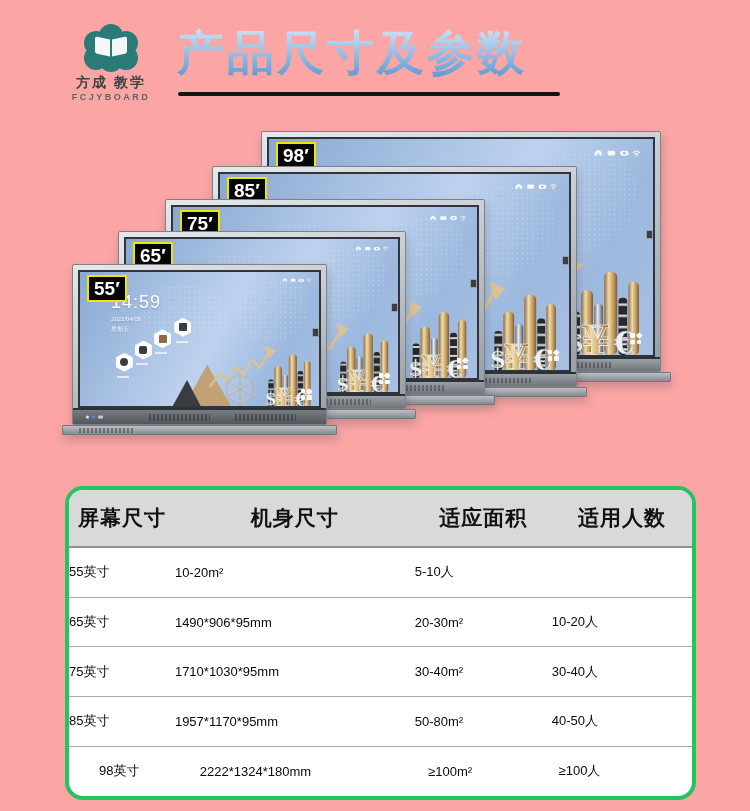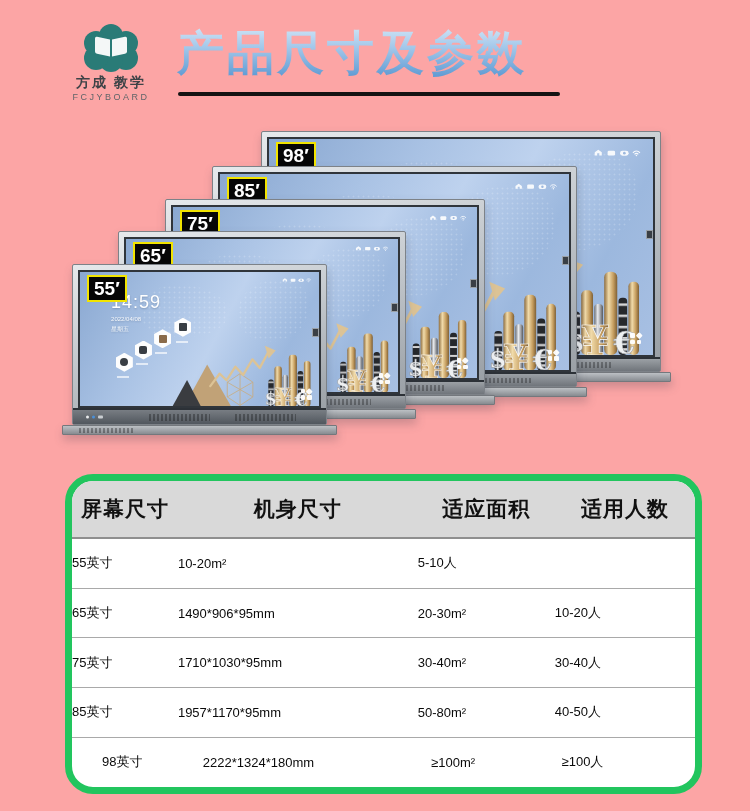--- a/index.html
+++ b/index.html
@@ -11,21 +11,21 @@
   .flower{position:relative;width:54px;height:46px;margin:0 auto;}
   .petal{position:absolute;width:24px;height:24px;border-radius:50%;background:#2a7b77;}
   .p1{left:15px;top:0;} .p2{left:30px;top:7px;} .p3{left:30px;top:22px;}
   .p4{left:15px;top:24px;} .p5{left:0;top:22px;} .p6{left:0;top:7px;}
   .book{position:absolute;left:11px;top:12px;width:32px;height:20px;}
   .book .pg{position:absolute;width:15px;height:17px;background:#f4f7f7;top:2px;}
   .book .pg.l{left:0;transform:skewY(12deg);border-radius:2px 0 0 2px;}
   .book .pg.r{right:0;transform:skewY(-12deg);border-radius:0 2px 2px 0;}
   .book .spine{position:absolute;left:15px;top:1px;width:2px;height:18px;background:#2a7b77;}
   .logo-cn{margin-top:4px;font-size:14px;font-weight:bold;color:#3e4347;letter-spacing:2px;white-space:nowrap;}
-  .logo-en{font-size:9px;font-weight:normal;color:#5f6468;letter-spacing:2.5px;}
+  .logo-en{font-size:9px;font-weight:bold;color:#5f6468;letter-spacing:2.5px;}
 
   
   .title{position:absolute;left:177px;top:22px;font-size:47px;font-weight:bold;letter-spacing:3px;
          background:linear-gradient(180deg,#d9eaf9 0%,#a3c8ea 40%,#4d8ecd 100%);
          -webkit-background-clip:text;background-clip:text;color:transparent;
          -webkit-text-fill-color:transparent;white-space:nowrap;}
   .title-underline{position:absolute;left:178px;top:92px;width:382px;height:4px;background:#141414;border-radius:2px;}
 
   
   .stage{position:absolute;left:0;top:0;width:750px;height:470px;}
@@ -85,22 +85,22 @@
   .ports i:nth-child(1){background:#e8eaec;}
   .ports i:nth-child(2){background:#4a90d9;}
   .ports i:nth-child(3){background:#c9cdd1;width:5px;height:3px;border-radius:1px;}
 
   .mbase{height:8px;margin:0 -10px;background:linear-gradient(#bcc0c4,#878b90);
          border:1px solid #74787d;border-radius:1px;position:relative;}
   .mbase::before{content:"";position:absolute;left:6%;top:20%;width:20%;height:60%;
          background:repeating-linear-gradient(90deg,rgba(0,0,0,.3) 0 2px,transparent 2px 4px);}
 
   
-  .spec{position:absolute;left:65px;top:474px;width:623px;height:306px;
-        border:7px solid #22c55e;border-radius:28px;overflow:hidden;background:#fff;}
+  .spec{position:absolute;left:65px;top:486px;width:623px;height:306px;
+        border:4px solid #22c55e;border-radius:18px;overflow:hidden;background:#fff;}
   .spec-head{display:grid;grid-template-columns:17% 38.5% 22% 22.5%;height:56px;
         background:#d9d9d9;border-bottom:2px solid #8f8f8f;align-items:center;}
   .hcell{text-align:center;font-size:21px;font-weight:bold;color:#111;letter-spacing:1px;}
   .trow{display:grid;grid-template-columns:17% 38.5% 22% 22.5%;height:48.7px;
         align-items:center;border-bottom:1px solid #a9a9a9;}
   .trow:last-child{border-bottom:none;padding-left:30px;}
   .tcell{text-align:left;font-size:13px;color:#0a0a0a;white-space:nowrap;}
 </style>
 </head>
 <body>

